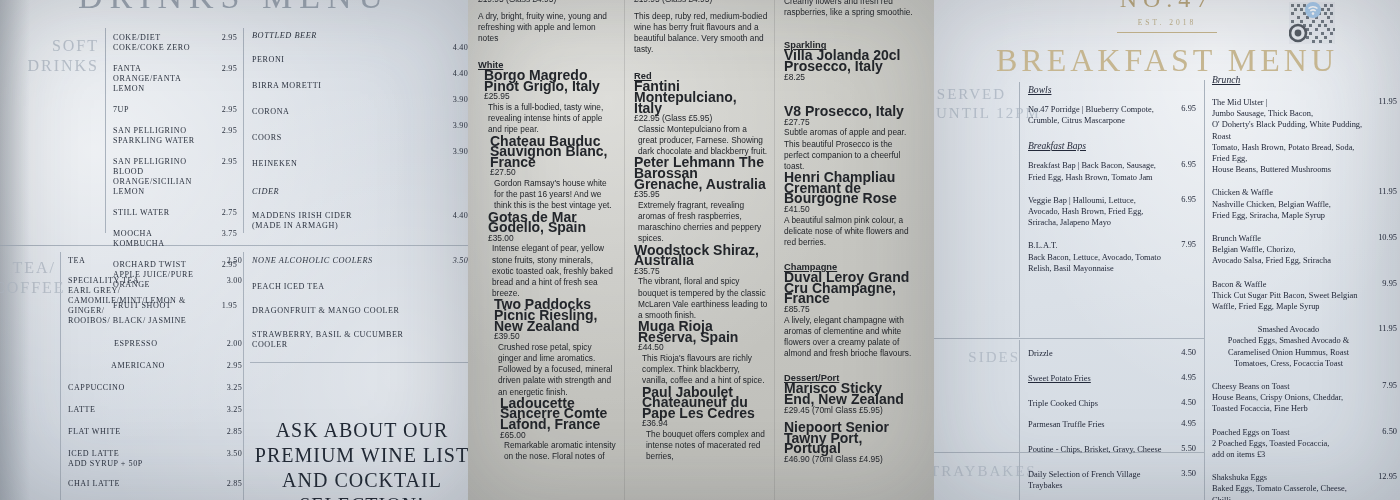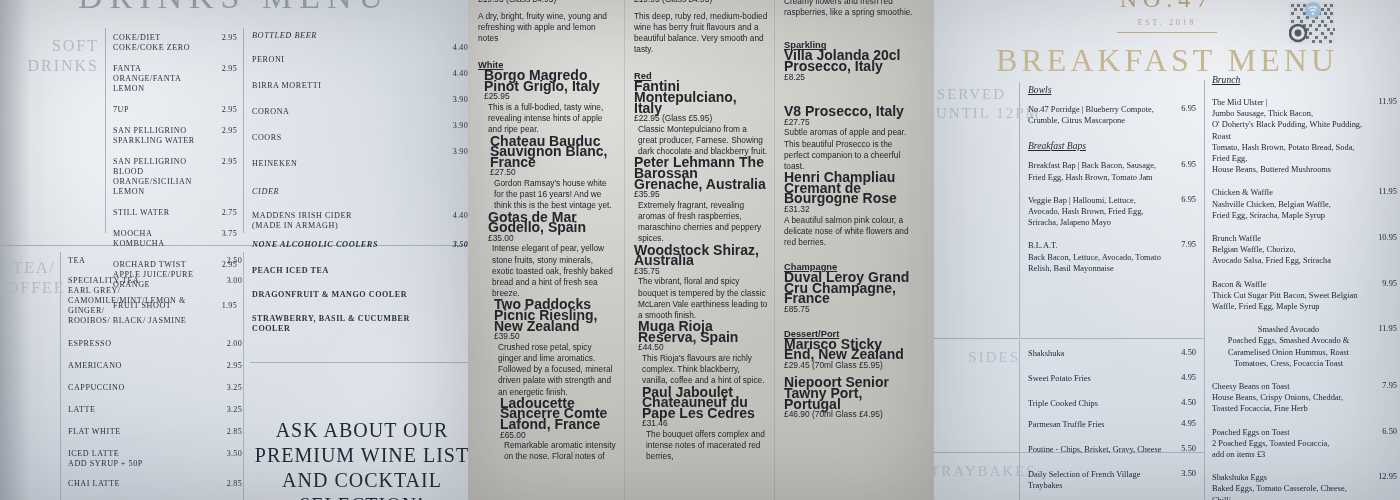--- a/index.html
+++ b/index.html
@@ -178,25 +178,25 @@
 COFFEE</div>
 
     <div class="col" style="left:68px;top:256px;width:174px;">
       <div class="ditem" style="margin-bottom:10px;">
           <span class="nm">TEA</span>
           <span class="pr">2.50</span>
         </div>
       <div class="ditem" style="margin-bottom:13px;white-space:pre-line;"><span class="nm">SPECIALITY TEA
 EARL GREY/ CAMOMILE/MINT/LEMON &amp; GINGER/
 ROOIBOS/ BLACK/ JASMINE</span><span class="pr">3.00</span></div>
-      <div class="ditem" style="margin-bottom:12px;">
+      <div class="ditem" style="margin-bottom:12px;margin-left:46px;">
           <span class="nm">ESPRESSO</span>
           <span class="pr">2.00</span>
         </div>
-      <div class="ditem" style="margin-bottom:12px;">
+      <div class="ditem" style="margin-bottom:12px;text-align:center;">
           <span class="nm">AMERICANO</span>
           <span class="pr">2.95</span>
         </div>
       <div class="ditem" style="margin-bottom:12px;">
           <span class="nm">CAPPUCCINO</span>
           <span class="pr">3.25</span>
         </div>
       <div class="ditem" style="margin-bottom:12px;">
           <span class="nm">LATTE</span>
           <span class="pr">3.25</span>
@@ -207,21 +207,21 @@
         </div>
       <div class="ditem" style="margin-bottom:10px;white-space:pre-line;"><span class="nm">ICED LATTE
 ADD SYRUP + 50p</span><span class="pr">3.50</span></div>
       <div class="ditem" style="margin-bottom:12px;">
           <span class="nm">CHAI LATTE</span>
           <span class="pr">2.85</span>
         </div>
 
     </div>
 
-    <div class="col" style="left:252px;top:240px;width:216px;font-weight:bold;">
+    <div class="col" style="left:252px;top:256px;width:216px;">
       <div class="ditem italic" style="margin-bottom:16px;">
           <span class="nm">NONE ALCOHOLIC COOLERS</span>
           <span class="pr" style="font-style:italic;">3.50</span>
         </div>
       <div class="ditem" style="margin-bottom:14px;">
           <span class="nm">PEACH ICED TEA</span>
         </div>
       <div class="ditem" style="margin-bottom:14px;">
           <span class="nm">DRAGONFRUIT &amp; MANGO COOLER</span>
         </div>
@@ -294,46 +294,47 @@
         <p class="w-price">£35.75</p>
         <p class="w-desc" style="padding-left:4px;">The vibrant, floral and spicy bouquet is tempered by the classic McLaren Vale earthiness leading to a smooth finish.</p>
       </div>
       <div style="padding-left:4px;">
         <p class="w-name">Muga Rioja Reserva, Spain</p>
         <p class="w-price">£44.50</p>
         <p class="w-desc" style="padding-left:4px;">This Rioja's flavours are richly complex. Think blackberry, vanilla, coffee and a hint of spice.</p>
       </div>
       <div style="padding-left:8px;">
         <p class="w-name">Paul Jaboulet Chateauneuf du Pape Les Cedres</p>
-        <p class="w-price">£31.46</p>
+        <p class="w-price">£36.94</p>
         <p class="w-desc" style="padding-left:4px;">The bouquet offers complex and intense notes of macerated red berries,</p>
       </div>
     </div>
 
     <div class="wcol" style="left:316px;width:132px;top:-4px;">
       <p class="w-desc">Creamy flowers and fresh red raspberries, like a spring smoothie.</p>
       <p class="w-head" style="margin-top:22px;">Sparkling</p>
       <div>
         <p class="w-name">Villa Jolanda 20cl Prosecco, Italy</p>
         <p class="w-price" style="margin-bottom:24px;">£8.25</p>
       </div>
       <div>
         <p class="w-name">V8 Prosecco, Italy</p>
         <p class="w-price">£27.75</p>
         <p class="w-desc">Subtle aromas of apple and pear. This beautiful Prosecco is the perfect companion to a cheerful toast.</p>
       </div>
       <div>
         <p class="w-name">Henri Champliau Cremant de Bourgogne Rose</p>
-        <p class="w-price">£31.32</p>
+        <p class="w-price">£41.50</p>
         <p class="w-desc">A beautiful salmon pink colour, a delicate nose of white flowers and red berries.</p>
       </div>
       <p class="w-head" style="margin-top:14px;">Champagne</p>
       <div>
         <p class="w-name">Duval Leroy Grand Cru Champagne, France</p>
         <p class="w-price">£85.75</p>
+        <p class="w-desc">A lively, elegant champagne with aromas of clementine and white flowers over a creamy palate of almond and fresh brioche flavours.</p>
       </div>
       <p class="w-head" style="margin-top:14px;">Dessert/Port</p>
       <div>
         <p class="w-name">Marisco Sticky End, New Zealand</p>
         <p class="w-price" style="margin-bottom:7px;">£29.45  (70ml Glass £5.95)</p>
       </div>
       <div>
         <p class="w-name">Niepoort Senior Tawny Port, Portugal</p>
         <p class="w-price">£46.90  (70ml Glass £4.95)</p>
       </div>
@@ -433,24 +434,24 @@
       </div>
       <div class="bk-row">
         <p class="bk-nm" style="white-space:pre-line;">B.L.A.T.
 Back Bacon, Lettuce, Avocado, Tomato Relish, Basil Mayonnaise</p>
         <span class="bk-pr">7.95</span>
       </div>
     </div>
 
     <div class="bkcol" style="left:94px;top:348px;width:168px;">
       <div class="bk-row" style="margin-bottom:14px;">
-          <p class="bk-nm">Shakshuka</p>
+          <p class="bk-nm">Drizzle</p>
           <span class="bk-pr">4.50</span>
         </div>
-      <div class="bk-row" style="margin-bottom:14px;">
+      <div class="bk-row" style="margin-bottom:14px;text-decoration:underline;">
           <p class="bk-nm">Sweet Potato Fries</p>
           <span class="bk-pr">4.95</span>
         </div>
       <div class="bk-row" style="">
           <p class="bk-nm">Triple Cooked Chips</p>
           <span class="bk-pr">4.50</span>
         </div>
       <div class="bk-row" style="margin-bottom:14px;">
           <p class="bk-nm">Parmesan Truffle Fries</p>
           <span class="bk-pr">4.95</span>

